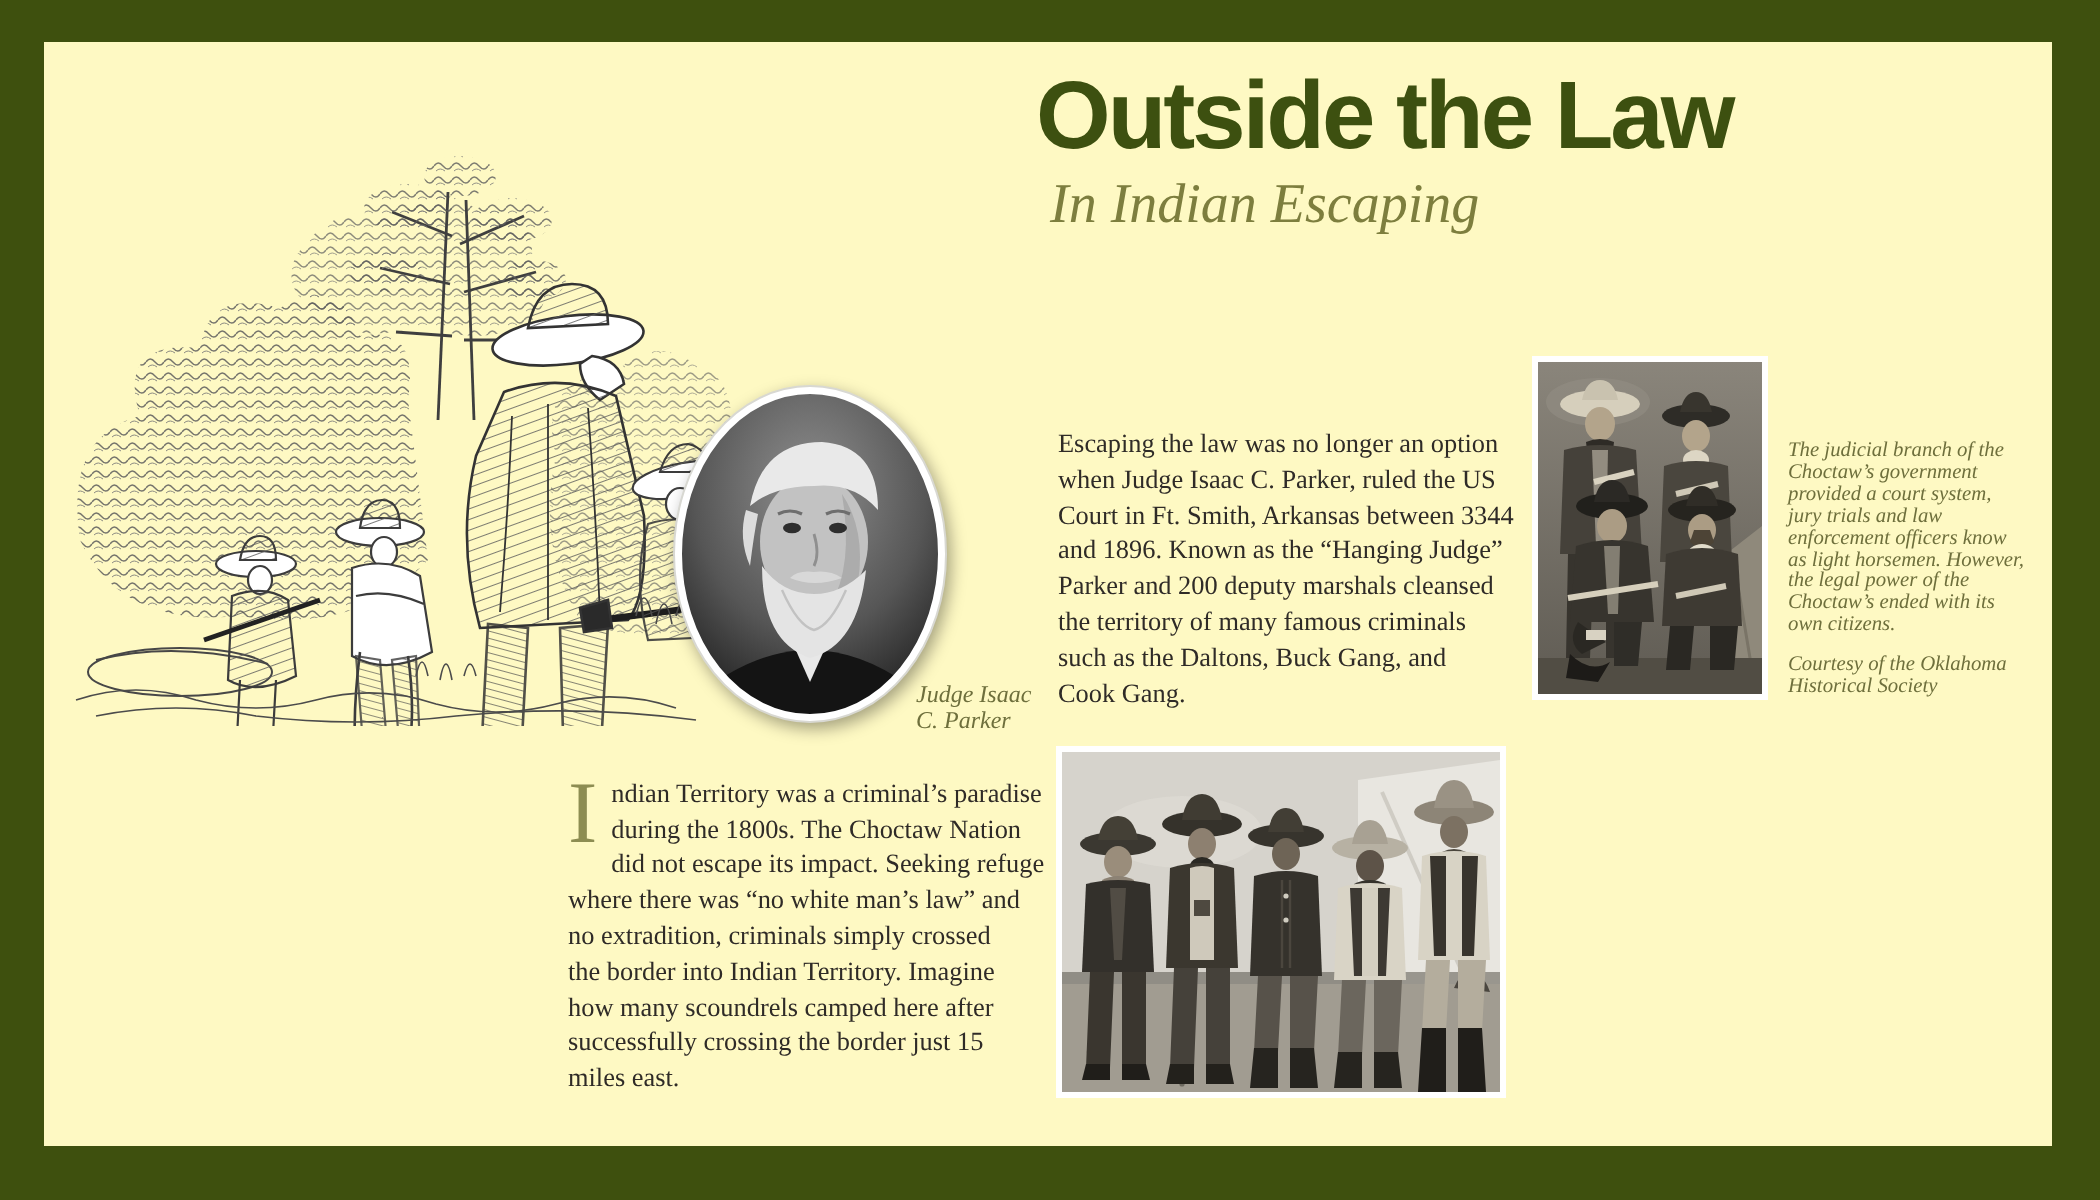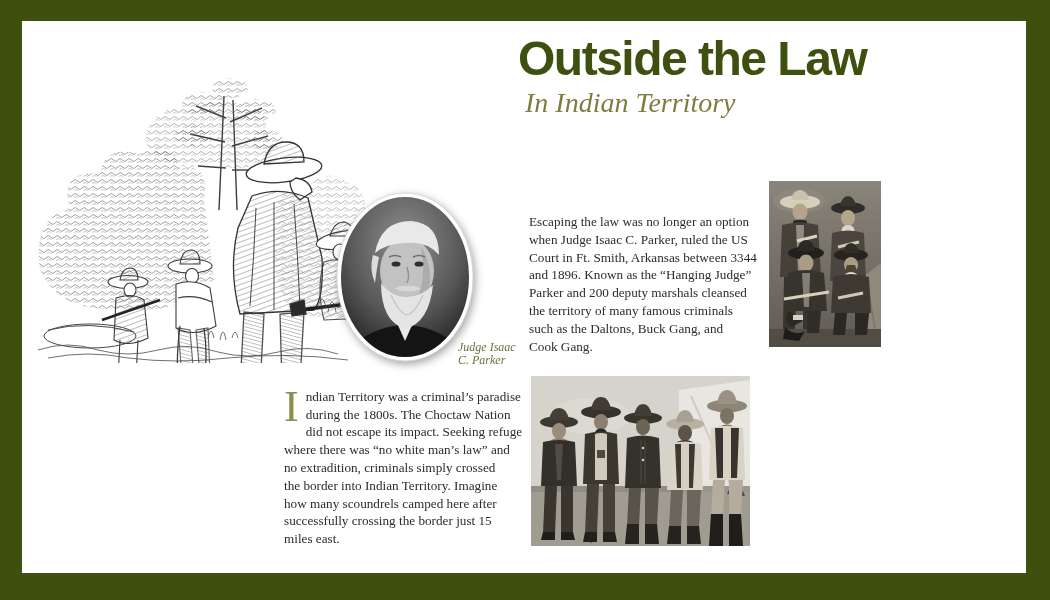--- a/index.html
+++ b/index.html
@@ -3,21 +3,21 @@
 <meta charset="utf-8">
 <style>
   html,body{margin:0;padding:0;}
   body{
     width:1050px;height:600px;position:relative;overflow:hidden;
     background:#3e500e;
     font-family:"Liberation Serif", serif;
   }
   .panel{
     position:absolute;left:22px;top:21px;width:1004px;height:552px;
-    background:#ffffff;
+    background:#fef9c3;
   }
   .abs{position:absolute;}
   .page-title{
     left:496px;top:10px;
     font-family:"Liberation Sans", sans-serif;
     font-weight:bold;font-size:48px;letter-spacing:-1.5px;
     color:#3d5010;
   }
   .page-subtitle{
     left:503px;top:66px;
@@ -41,21 +41,21 @@
   .photo{background:#fff;padding:3px;}
   .photo svg{display:block;}
   .portrait-wrap{filter:drop-shadow(2px 3px 4px rgba(0,0,0,0.35));}
 </style>
 </head>
 <body>
 
 <div class="panel">
 
   <div class="abs page-title">Outside the Law</div>
-  <div class="abs page-subtitle">In Indian Territory</div>
+  <div class="abs page-subtitle">In Indian Escaping</div>
 
   <div class="abs" style="left:6px;top:37px;">
     <svg width="340" height="305" viewBox="0 0 340 305">
       <defs>
         <pattern id="scrib" width="9" height="7" patternUnits="userSpaceOnUse">
           <path d="M0 4 Q2 1 4.5 4 T9 4" fill="none" stroke="#5d5d5d" stroke-width="0.7"></path>
           <path d="M1 6.5 Q3 4.5 5.5 6.5" fill="none" stroke="#767676" stroke-width="0.5"></path>
         </pattern>
         <pattern id="hatch" width="5" height="5" patternUnits="userSpaceOnUse" patternTransform="rotate(70)">
           <line x1="0" y1="0" x2="0" y2="5" stroke="#5a5a5a" stroke-width="0.8"></line>
@@ -333,17 +333,28 @@
         <path d="M76 90 Q82 96 88 90 L86 84 L78 84 Z" fill="#4d4436"></path>
         <ellipse cx="82" cy="97" rx="7.5" ry="6" fill="#e2dccb"></ellipse>
         <path d="M64 96 Q82 90 100 96 L102 132 L62 132 Z" fill="#3e3a33"></path>
         <line x1="69" y1="117" x2="94" y2="112" stroke="#cfc8b6" stroke-width="3"></line>
         <path d="M66 132 L64 154 L76 154 L78 132 Z M86 132 L86 154 L98 154 L100 132 Z" fill="#2a2823"></path>
       </g>
     </svg>
   </div>
 
   <div class="abs" style="left:872px;top:200px;width:132px;">
+    <div class="caption caption-right">The judicial branch of the
+Choctaw’s government
+provided a court system,
+jury trials and law
+enforcement officers know
+as light horsemen. However,
+the legal power of the
+Choctaw’s ended with its
+own citizens.</div>
+    <div class="caption caption-right" style="margin-top:9px;">Courtesy of the Oklahoma
+Historical Society</div>
   </div>
 
 
 
 </div>
 
 </body></html>

